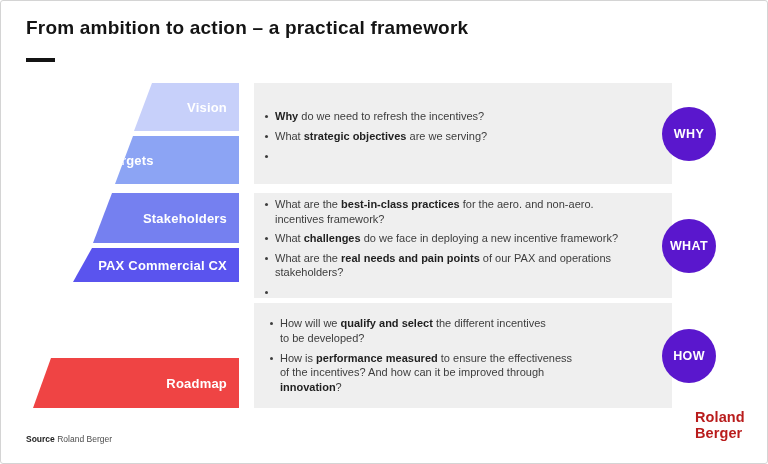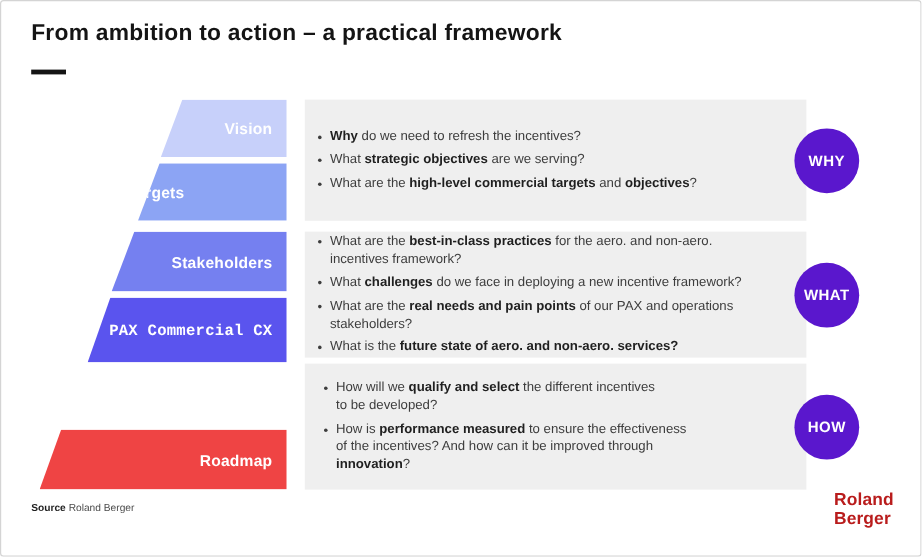--- a/index.html
+++ b/index.html
@@ -9,42 +9,42 @@
   
   .title{position:absolute;left:25px;top:16px;margin:0;font-size:19px;font-weight:700;color:#141414;letter-spacing:.2px;}
   .title-dash{position:absolute;left:25px;top:57px;width:29px;height:4px;background:#141414;}
 
   
   .pyramid{position:absolute;left:32px;top:82px;width:206px;height:325px;}
   .layer{position:absolute;left:0;width:206px;box-sizing:border-box;display:flex;align-items:center;justify-content:flex-end;padding-right:12px;color:#fff;font-weight:700;font-size:13px;letter-spacing:.2px;white-space:nowrap;}
   .layer-0{top:0;height:48px;clip-path:polygon(119px 0,100% 0,100% 100%,101px 100%);}
   .layer-1{top:53px;height:48px;clip-path:polygon(100px 0,100% 0,100% 100%,82px 100%);justify-content:center;}
   .layer-2{top:110px;height:50px;clip-path:polygon(79px 0,100% 0,100% 100%,60px 100%);}
-  .layer-3{top:165px;height:54px;clip-path:polygon(59px 0,100% 0,100% 100%,40px 100%);font-family:Liberation Mono, monospace;}
+  .layer-3{top:165px;height:34px;clip-path:polygon(59px 0,100% 0,100% 100%,40px 100%);}
   .layer-4{top:220px;height:50px;clip-path:polygon(38px 0,100% 0,100% 100%,20px 100%);}
   .layer-5{top:275px;height:50px;clip-path:polygon(18px 0,100% 0,100% 100%,0 100%);}
 
   
   .panel{position:absolute;left:253px;width:418px;box-sizing:border-box;display:flex;flex-direction:column;justify-content:center;padding:2px 14px 2px 11px;}
   .panel-0{top:82px;height:101px;}
   .panel-1{top:192px;height:105px;}
   .panel-2{top:302px;height:105px;}
   .bullets{list-style:none;margin:0;padding:0;display:flex;flex-direction:column;gap:5px;justify-content:flex-end;}
   .bullets li{display:flex;gap:7px;font-size:11px;line-height:1.33;color:#3d3d3d;}
   .dot{flex:none;width:3px;height:3px;border-radius:50%;background:#3d3d3d;margin-top:6px;}
   .btext strong{color:#1f1f1f;font-weight:700;}
 
   
   .badge{position:absolute;left:661px;width:54px;height:54px;border-radius:50%;display:flex;align-items:center;justify-content:center;color:#fff;font-weight:700;font-size:12.5px;letter-spacing:.4px;}
   .badge-0{top:106px;}
   .badge-1{top:218px;}
   .badge-2{top:328px;}
 
   
-  .source{position:absolute;left:25px;top:417px;font-size:8.5px;color:#4c4c4c;}
+  .source{position:absolute;left:25px;top:433px;font-size:8.5px;color:#4c4c4c;}
   .source .src-label{font-weight:700;color:#1f1f1f;}
   .logo{position:absolute;left:694px;top:409px;font-size:14.5px;font-weight:700;color:#b91c1c;line-height:1.1;letter-spacing:.1px;}
 </style>
 </head>
 <body>
 
 <div class="slide">
 
   <h1 class="title">From ambition to action – a practical framework</h1>
   <div class="title-dash"></div>
@@ -72,41 +72,39 @@
         <li>
           <span class="dot"></span>
           <span class="btext"><strong>Why</strong><span> do we need to refresh the incentives?</span></span>
         </li>
         <li>
           <span class="dot"></span>
           <span class="btext"><span>What </span><strong>strategic objectives</strong><span> are we serving?</span></span>
         </li>
         <li>
           <span class="dot"></span>
-          <span class="btext"><span>What are the </span><strong>high-level commercial targets</strong><span> and </span><strong>objectives</strong><span>?</span></span>
         </li>
       </ul>
   </section>
   <section class="panel panel-1" style="background: rgb(239, 239, 239);">
     <ul class="bullets">
         <li>
           <span class="dot"></span>
           <span class="btext"><span>What are the </span><strong>best-in-class practices</strong><span> for the aero. and non-aero.</span><br><span>incentives framework?</span></span>
         </li>
         <li>
           <span class="dot"></span>
           <span class="btext"><span>What </span><strong>challenges</strong><span> do we face in deploying a new incentive framework?</span></span>
         </li>
         <li>
           <span class="dot"></span>
           <span class="btext"><span>What are the </span><strong>real needs and pain points</strong><span> of our PAX and operations</span><br><span>stakeholders?</span></span>
         </li>
         <li>
           <span class="dot"></span>
-          <span class="btext"><span>What is the </span><strong>future state of aero. and non-aero. services?</strong></span>
         </li>
       </ul>
   </section>
   <section class="panel panel-2" style="background: rgb(239, 239, 239); padding-left: 16px;">
     <ul class="bullets">
         <li>
           <span class="dot"></span>
           <span class="btext"><span>How will we </span><strong>qualify and select</strong><span> the different incentives</span><br><span>to be developed?</span></span>
         </li>
         <li>

